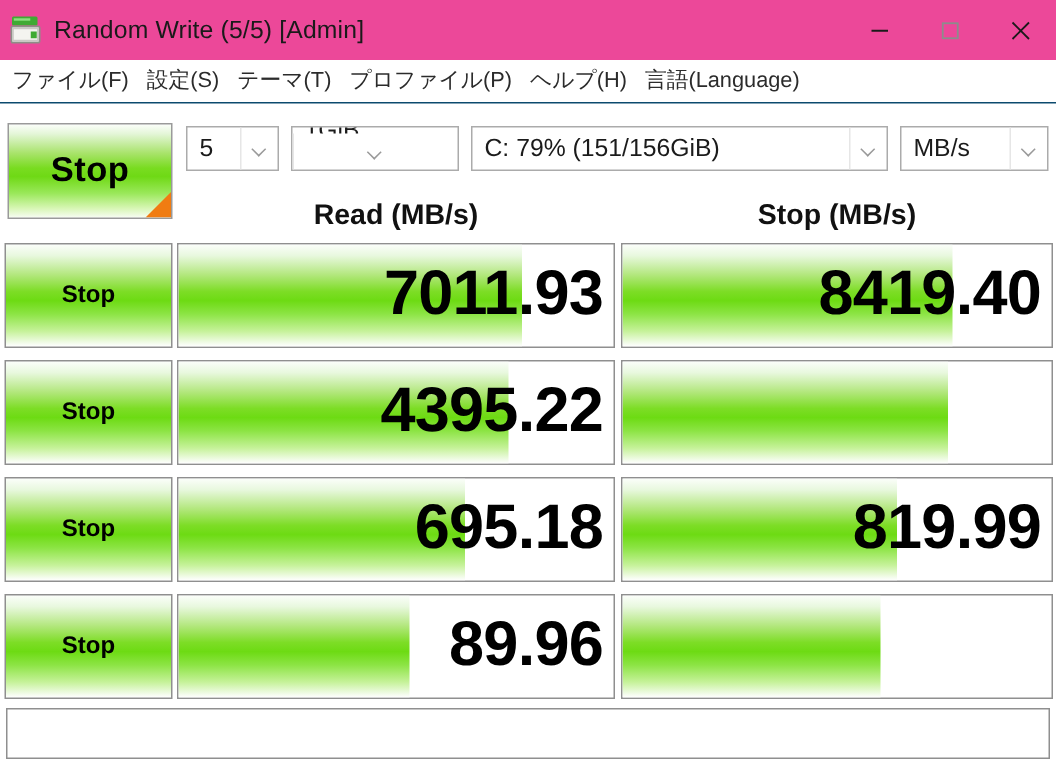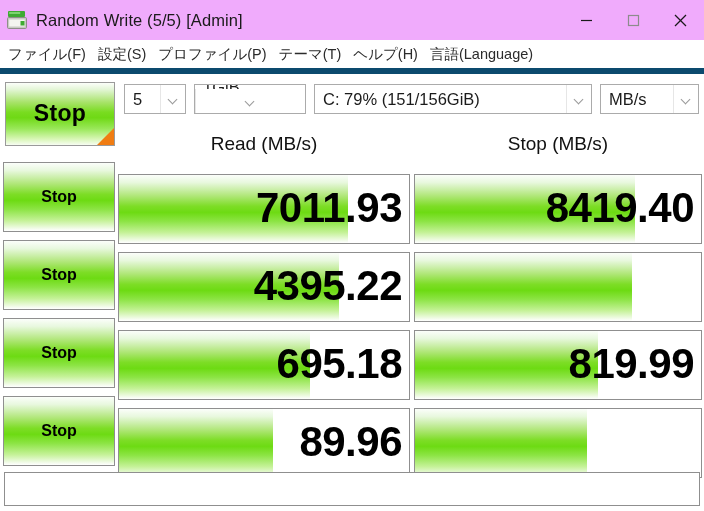--- a/index.html
+++ b/index.html
@@ -14,21 +14,21 @@
     overflow: hidden;
     position: relative;
     color: #1b1b1b;
   }
 
   
   .titlebar {
     height: 40px;
     display: flex;
     align-items: center;
-    background: #f0abfc;
+    background: #ec4899;
     position: relative;
   }
   .app-icon {
     width: 22px;
     height: 22px;
     margin-left: 6px;
     margin-right: 8px;
     flex: 0 0 auto;
     position: relative;
   }
@@ -54,21 +54,21 @@
   }
   .win-btn svg { display: block; }
 
   
   .menubar {
     height: 28px;
     display: flex;
     align-items: center;
     padding-left: 2px;
     background: #ffffff;
-    border-bottom: 6px solid #0c4a6e;
+    border-bottom: 1px solid #0c4a6e;
   }
   .menu-item {
     font-size: 14.5px;
     color: #2b2b2b;
     padding: 0 6px;
     white-space: nowrap;
     line-height: 26px;
   }
 
   
@@ -174,21 +174,21 @@
     top: 130px;
     left: 0;
     width: 704px;
     height: 30px;
   }
   .col-head {
     position: absolute;
     top: 0;
     text-align: center;
     font-size: 19px;
-    font-weight: normal;
+    font-weight: bold;
     color: #111;
     line-height: 28px;
   }
   #col-head-read  { left: 118px; width: 292px; }
   #col-head-write { left: 414px; width: 288px; }
 
   
   .rows {
     position: absolute;
     left: 0;
@@ -224,21 +224,21 @@
     align-items: center;
     justify-content: center;
   }
   .row-stop .label {
     font-size: 16px;
     font-weight: bold;
     color: #000;
   }
   .cell {
     position: absolute;
-    top: 12px;
+    top: 0;
     height: 70px;
     box-sizing: border-box;
     border: 1px solid #8f8f8f;
     background: #ffffff;
     overflow: hidden;
   }
   .cell.read  { left: 118px; width: 292px; }
   .cell.write { left: 414px; width: 288px; }
   .cell .bar {
     position: absolute;
@@ -301,22 +301,22 @@
         <line x1="2" y1="2" x2="13" y2="13" stroke="#1a1a1a" stroke-width="1.2"></line>
         <line x1="13" y1="2" x2="2" y2="13" stroke="#1a1a1a" stroke-width="1.2"></line>
       </svg>
     </div>
   </div>
 </div>
 
 <div class="menubar">
   <div class="menu-item">ファイル(F)</div>
   <div class="menu-item">設定(S)</div>
+  <div class="menu-item">テーマ(T)</div>
   <div class="menu-item">プロファイル(P)</div>
-  <div class="menu-item">テーマ(T)</div>
   <div class="menu-item">ヘルプ(H)</div>
   <div class="menu-item">言語(Language)</div>
 </div>
 
 <div class="toolbar">
 
   <div class="btn-stop-main">
     <div class="label">Stop</div>
     <div class="corner"></div>
   </div>

